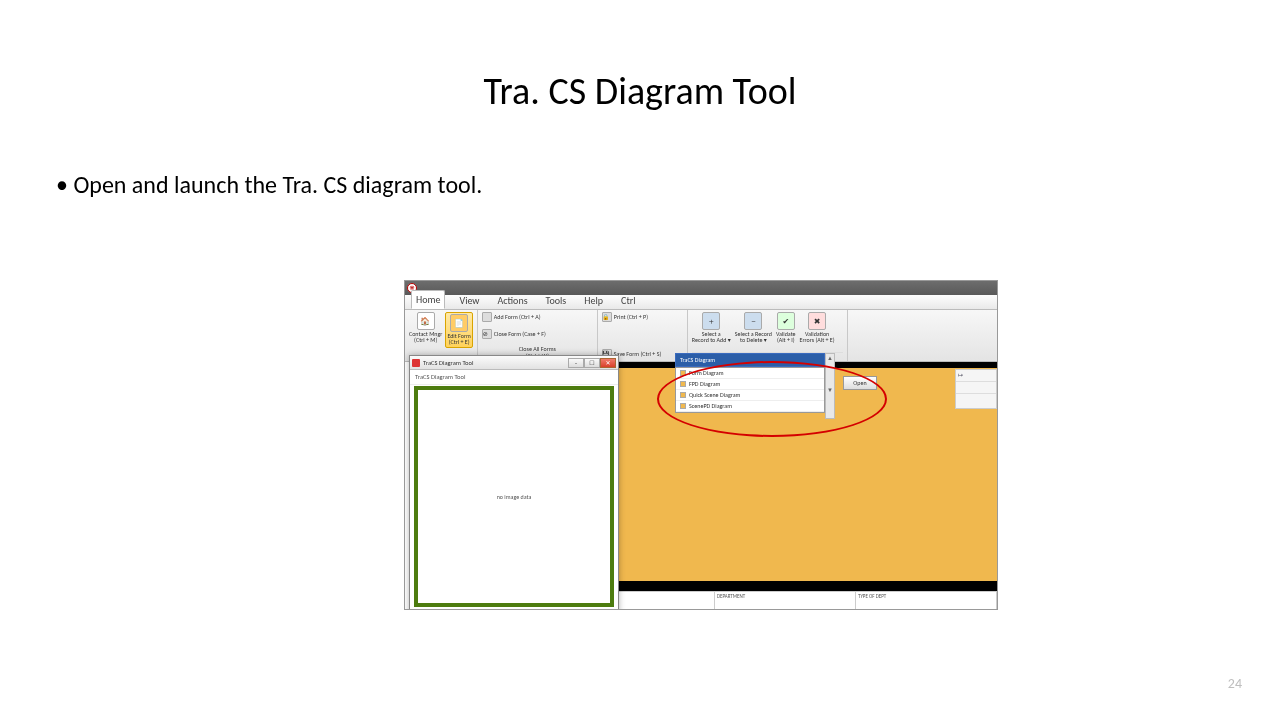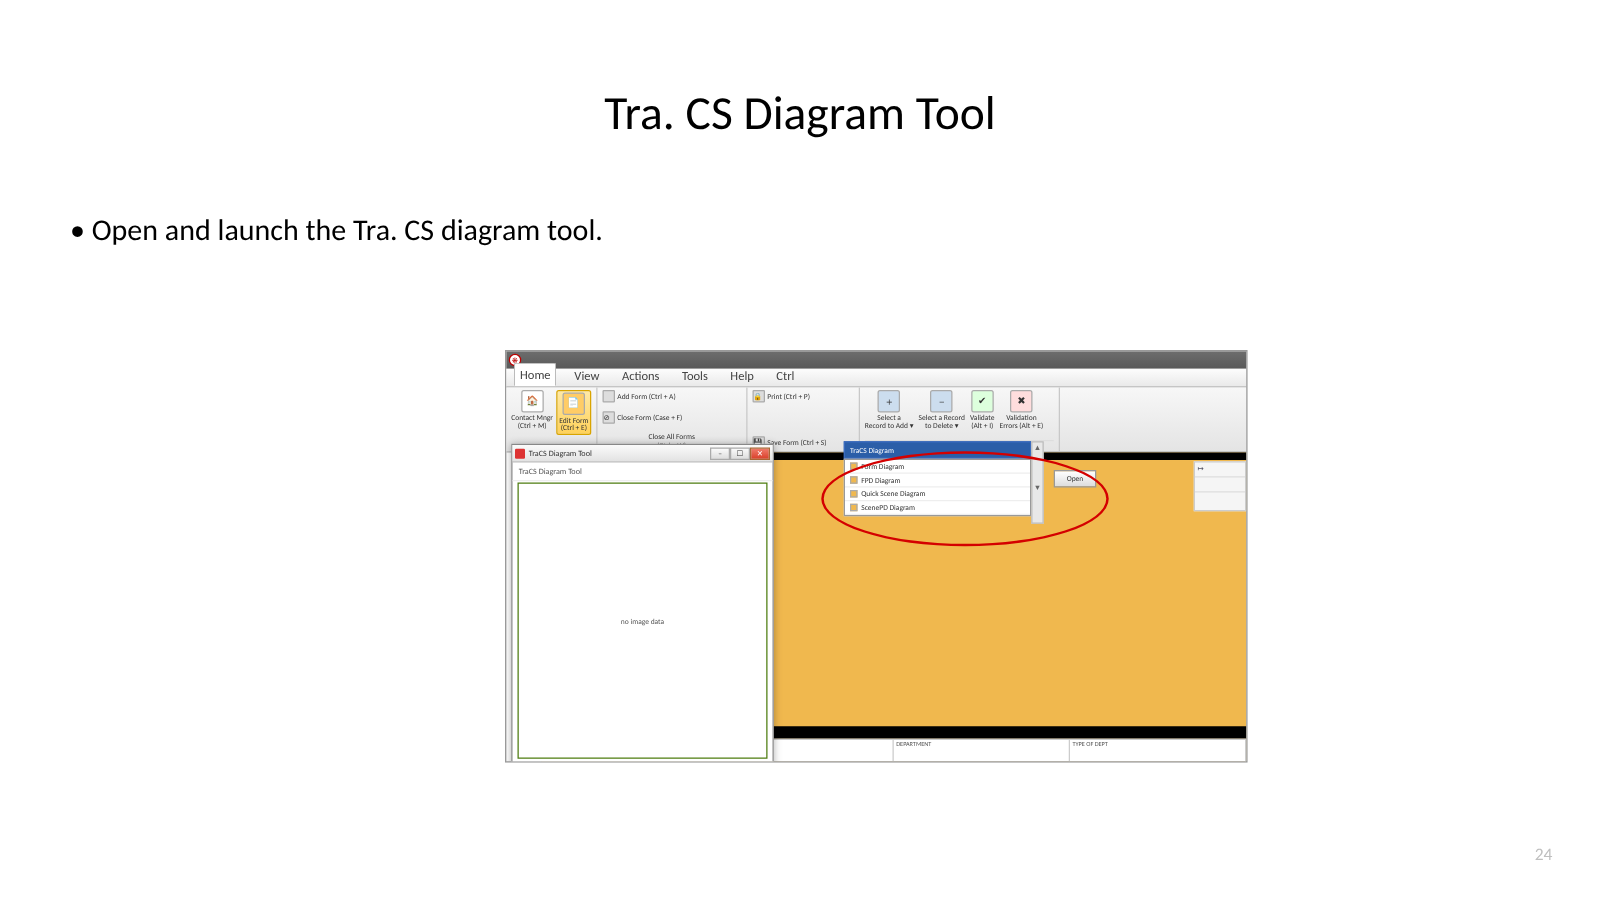--- a/index.html
+++ b/index.html
@@ -64,21 +64,21 @@
 
   
   .dlg{position:absolute;top:74px;left:4px;width:210px;height:275px;background:#fff;border:1px solid #888;box-shadow:0 0 6px rgba(0,0,0,.3);}
   .dlgbar{height:14px;background:linear-gradient(#fbfbfb,#e2e2e2);border-bottom:1px solid #bbb;display:flex;align-items:center;padding:0 2px;}
   .dlgbar .di{width:8px;height:8px;background:#d33;border-radius:1px;margin-right:3px;}
   .dlgbar .dt{font-size:6.5px;flex:1;color:#333;}
   .winbtns{display:flex;gap:0;}
   .winbtns span{width:16px;height:10px;border:1px solid #aaa;background:linear-gradient(#fafafa,#ddd);display:flex;align-items:center;justify-content:center;font-size:6px;}
   .winbtns .x{background:linear-gradient(#f07a6a,#d9402a);color:#fff;border-color:#a63;}
   .dlgsub{font-size:6.5px;color:#555;padding:3px 5px;border-bottom:1px solid #eee;}
-  .dlgbody{position:absolute;top:30px;left:4px;right:4px;bottom:22px;border:1px solid #4d7c0f;display:flex;align-items:center;justify-content:center;color:#555;font-size:6px;}
+  .dlgbody{position:absolute;top:30px;left:4px;right:4px;bottom:22px;border:4px solid #4d7c0f;display:flex;align-items:center;justify-content:center;color:#555;font-size:6px;}
   .dlgfoot{position:absolute;bottom:3px;left:0;right:0;display:flex;justify-content:center;gap:8px;}
   .dlgfoot button{font-size:6.5px;padding:2px 12px;background:linear-gradient(#fff,#e4e4e4);border:1px solid #999;border-radius:2px;}
 </style>
 </head>
 <body>
 
 <div class="slide">
   <div class="title">Tra. CS Diagram Tool</div>
   <div class="bullet">Open and launch the Tra. CS diagram tool.</div>
   <div class="page-num">24</div>

